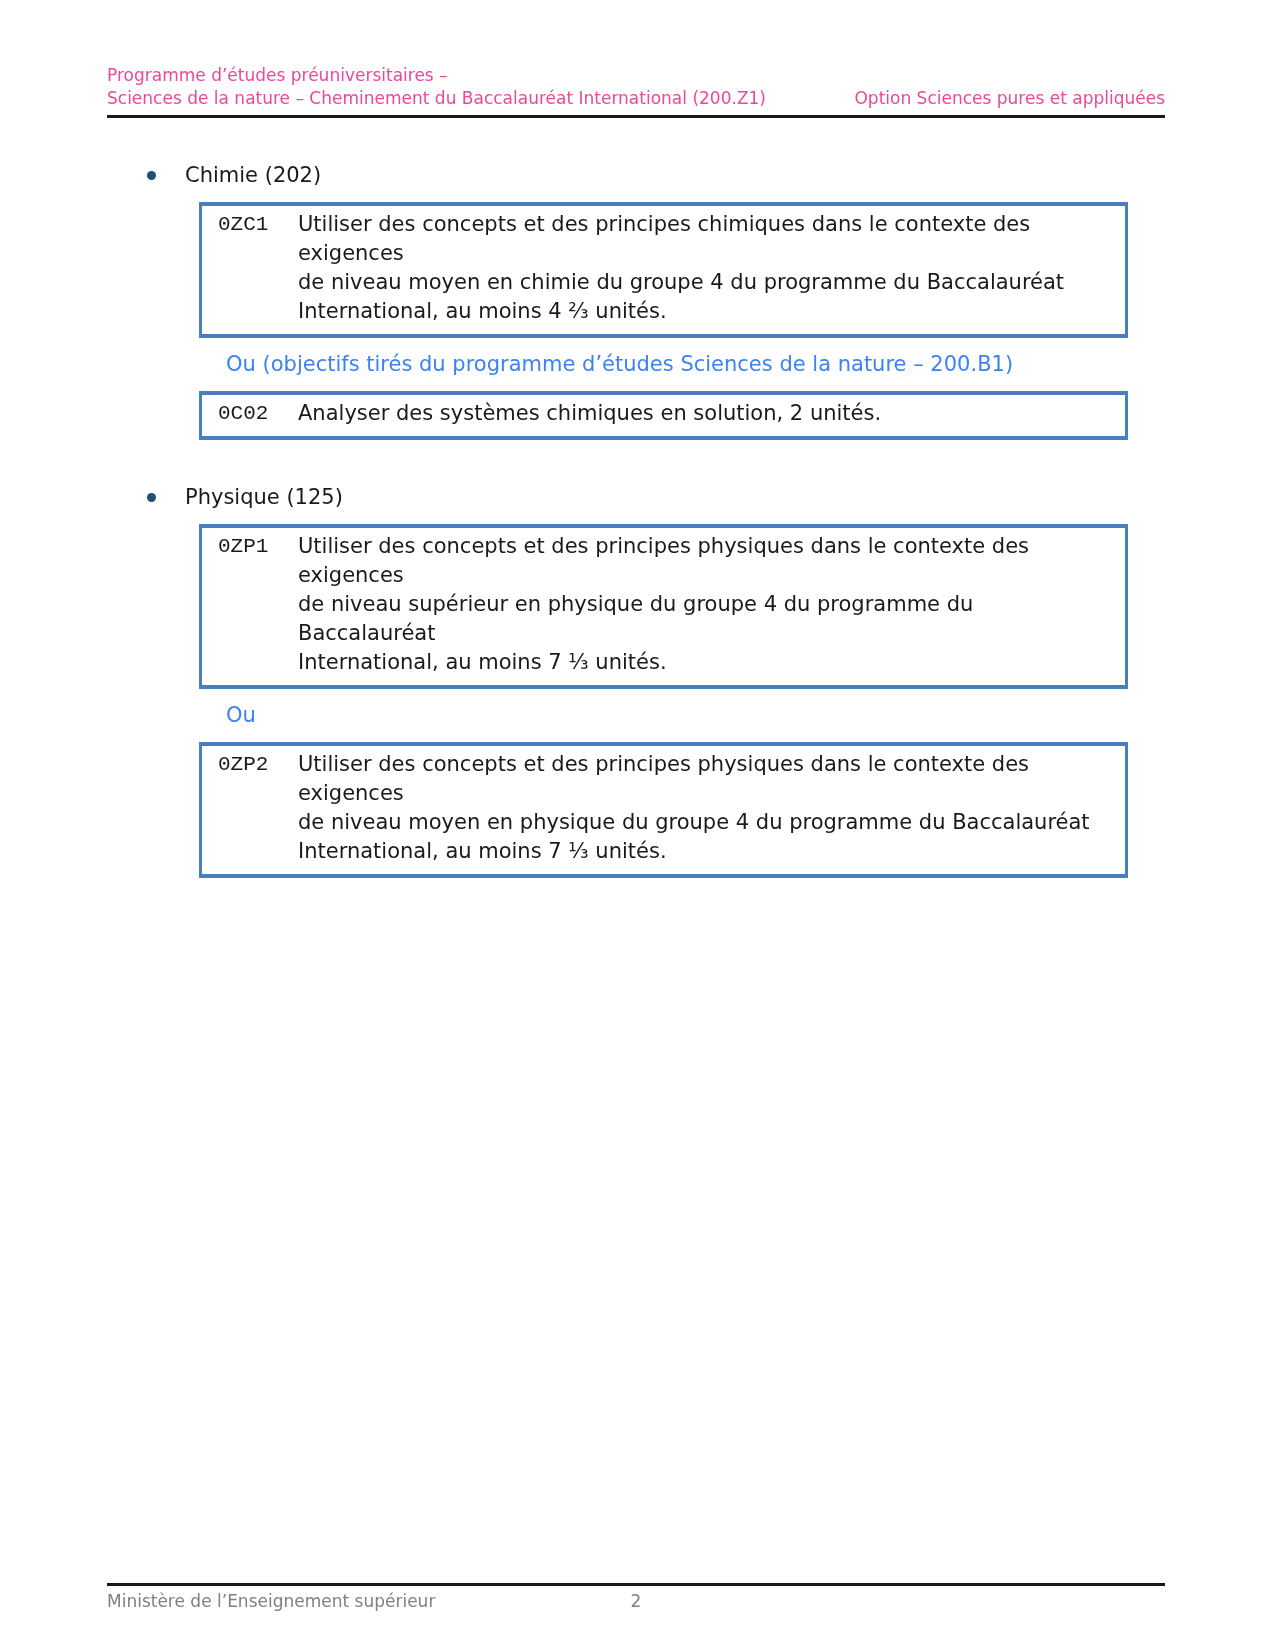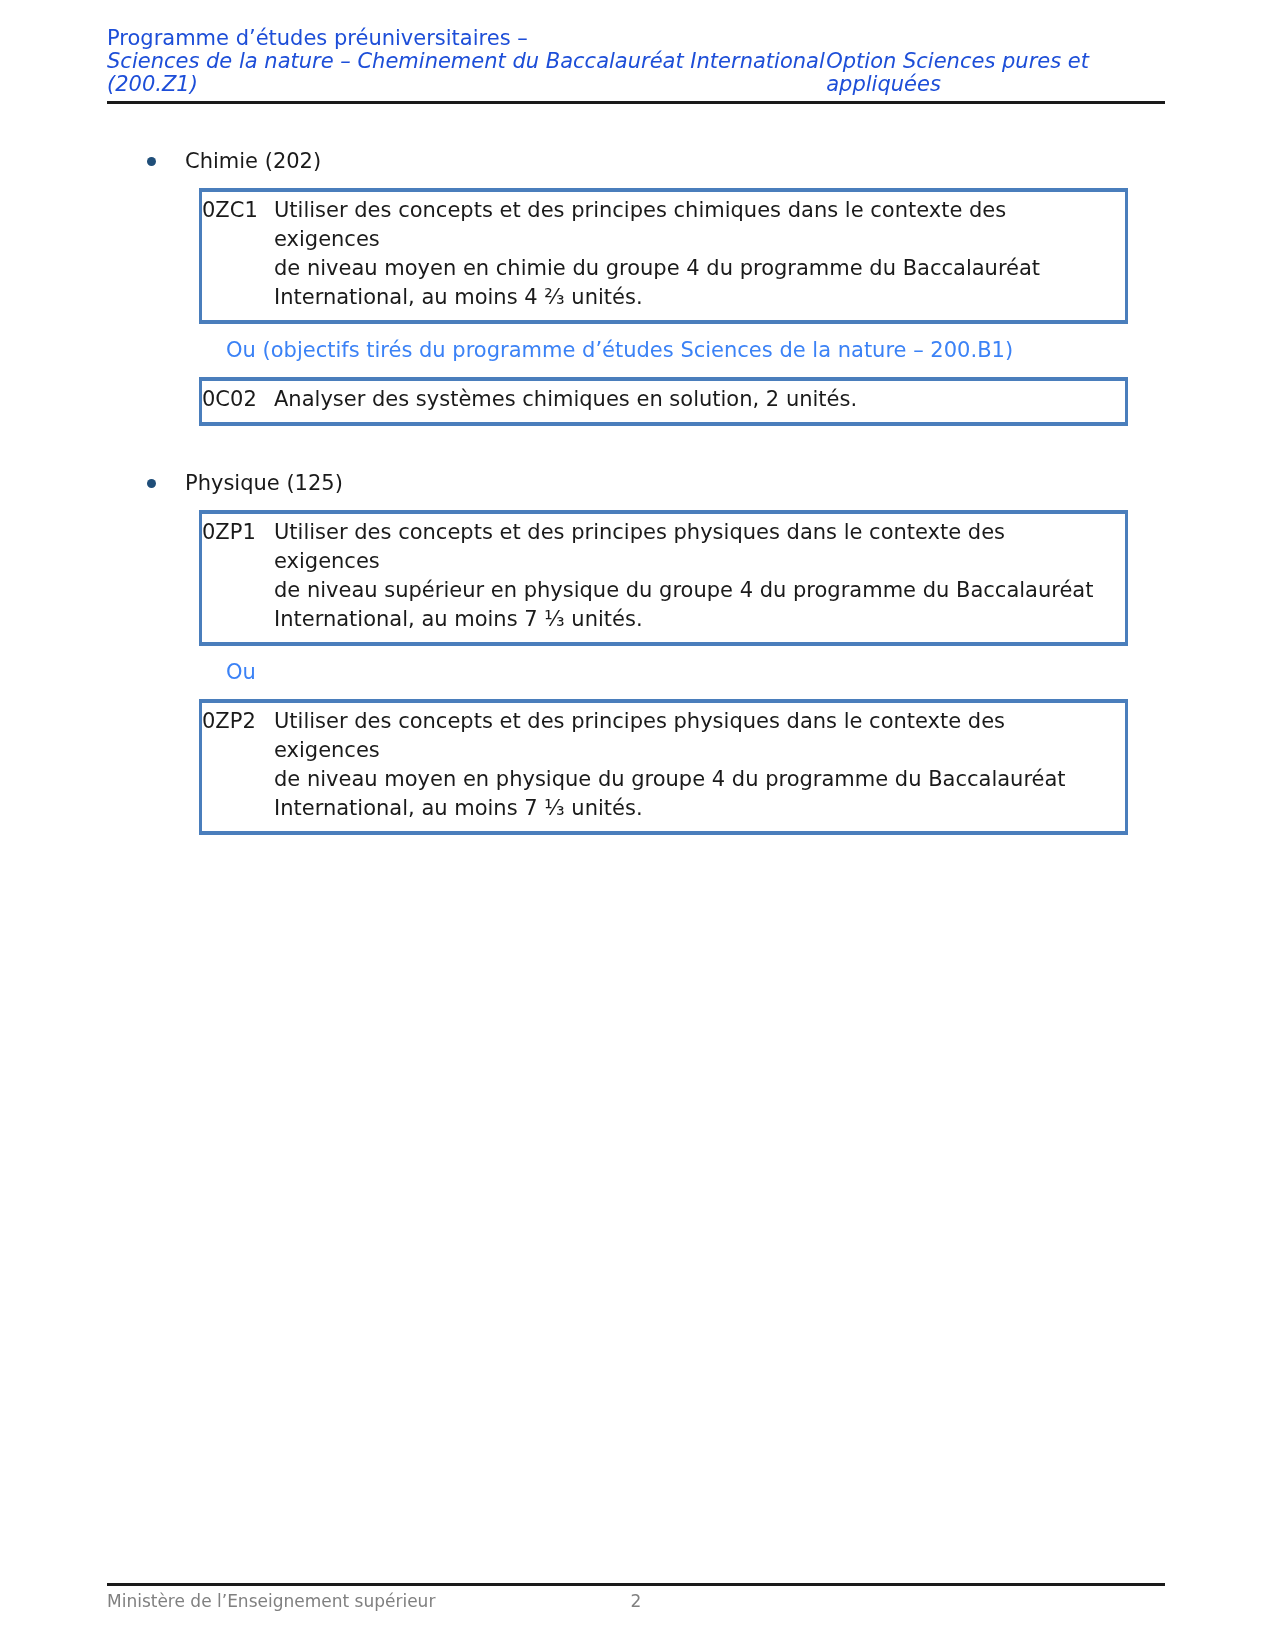--- a/index.html
+++ b/index.html
@@ -11,32 +11,31 @@
     color:#1a1a1a;
     overflow:hidden;
     margin:0 auto;
   }
   .content{
     position:absolute;
     left:107px; right:110px; top:0;
   }
   
   .header{
-    padding-top:27px;
+    padding-top:64px;
     border-bottom:3px solid #1a1a1a;
     padding-bottom:5px;
-    color:#1d4ed8;
-    font-size:21px;
+    color:#ec4899;
+    font-size:17px;
     line-height:23px;
   }
   .header-row2{
     display:flex;
-    justify-content:center;
+    justify-content:space-between;
     align-items:flex-end;
-    font-style:italic;
   }
   
   .body{
     font-size:21px;
   }
   .bullet-row{
     display:flex;
     align-items:center;
     margin-top:45px;
     margin-left:40px;
@@ -68,27 +67,30 @@
   }
   .obj-item{
     display:flex;
     align-items:flex-start;
   }
   .obj-item + .obj-item{
     margin-top:10px;
   }
   .obj-code{
     flex:0 0 72px;
+    padding-left:16px;
     line-height:29px;
     white-space:nowrap;
+    font-family:Liberation Mono, monospace;
   }
   .obj-text{
     flex:1;
     line-height:29px;
     white-space:pre-line;
+    margin-left:8px;
   }
   
   .footer{
     position:absolute;
     left:107px; right:110px;
     top:1583px;
     border-top:3px solid #1a1a1a;
     padding-top:5px;
     color:#808080;
     font-size:17px;

